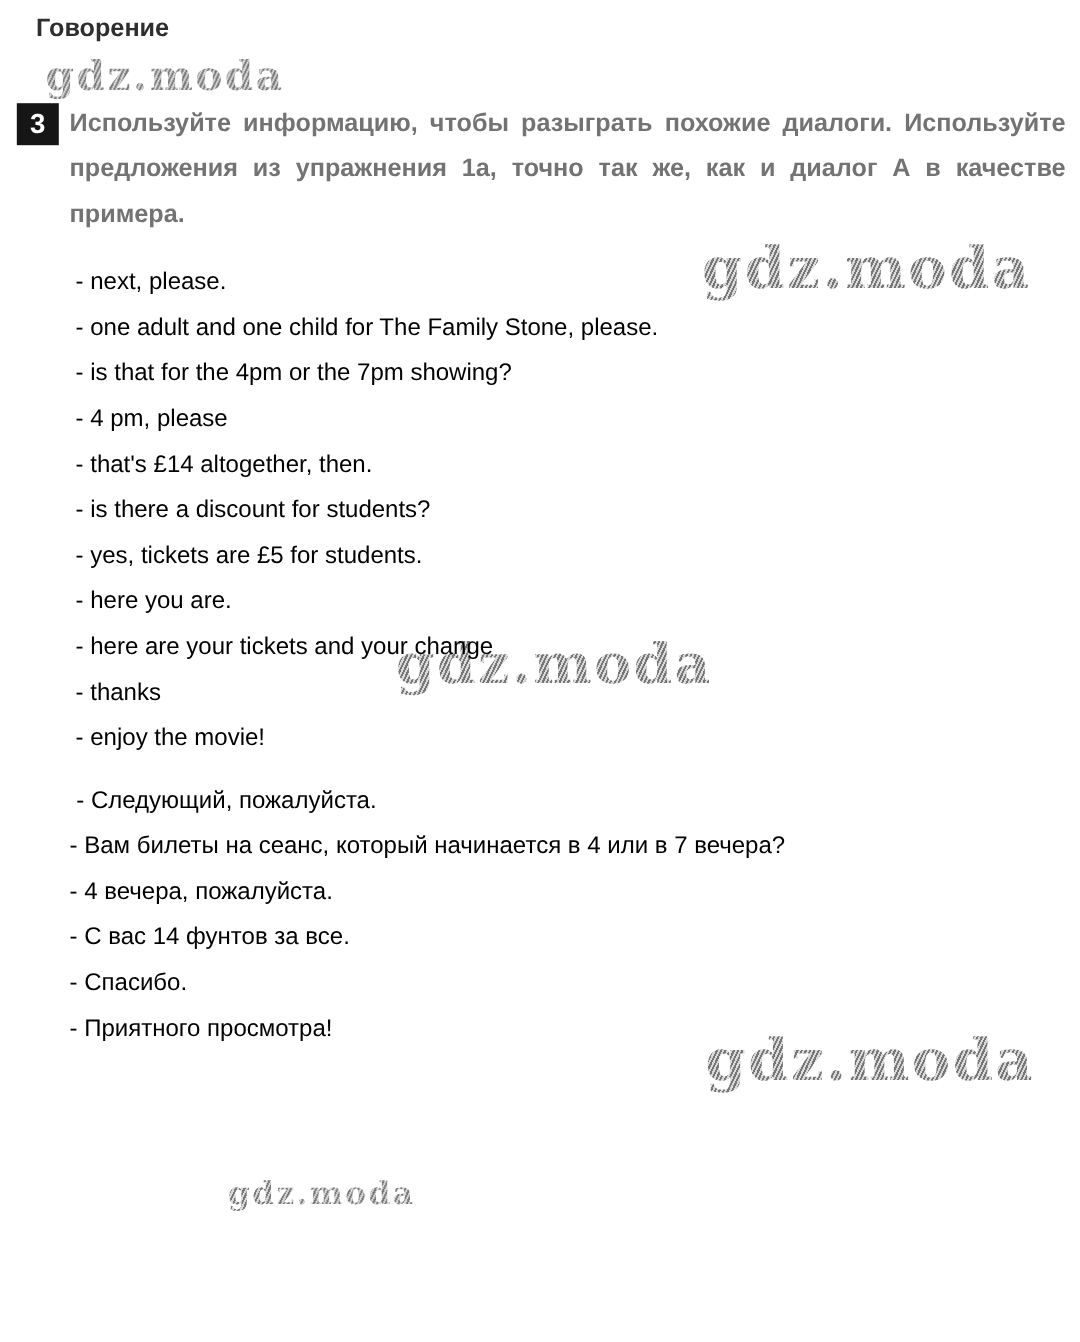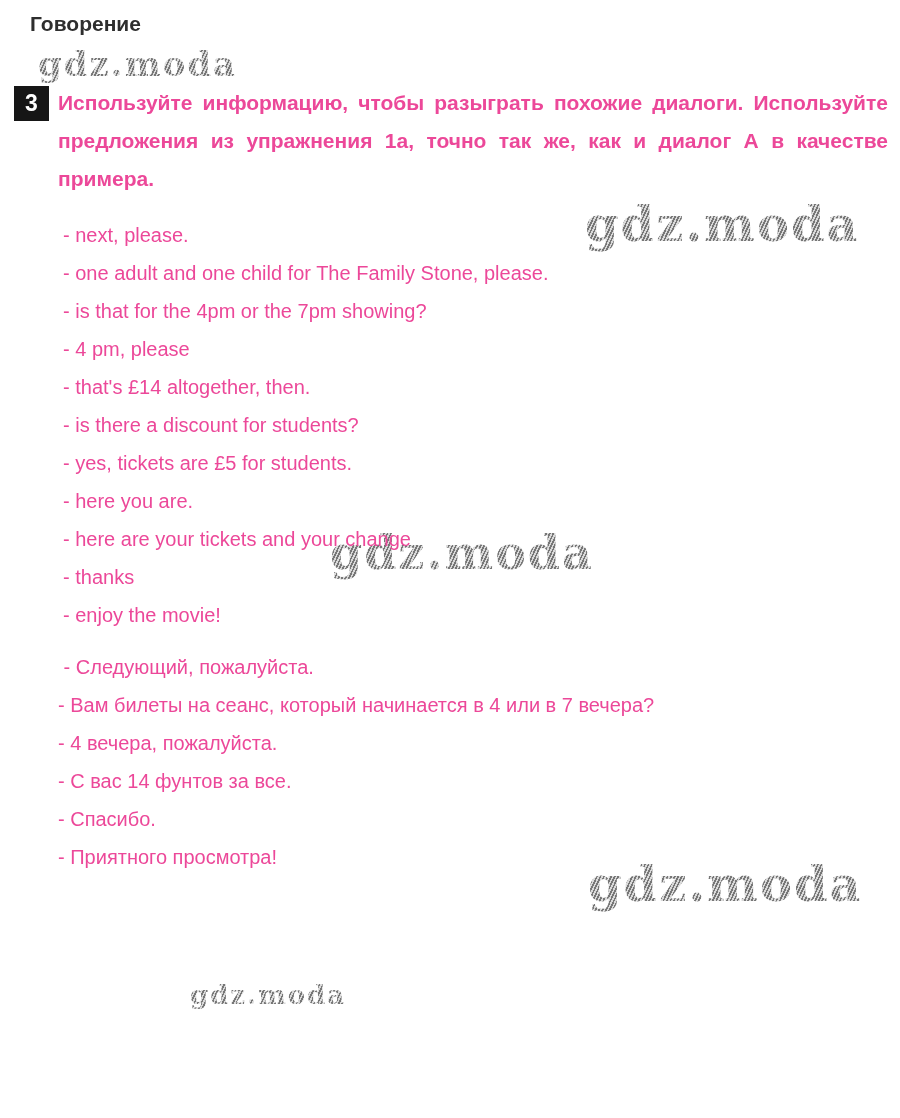--- a/index.html
+++ b/index.html
@@ -73,32 +73,32 @@
     display: flex;
     align-items: center;
     justify-content: center;
     margin-top: 2px;
   }
   .instruction {
     flex: 1;
     font-size: 21px;
     font-weight: 700;
     line-height: 38px;
-    color: #ec4899;
+    color: #737373;
     text-align: justify;
   }
 
   .dialog {
     position: absolute;
     z-index: 1;
   }
   .dialog .line {
     font-size: 20px;
     line-height: 38px;
-    color: #ec4899;
+    color: #000000;
     white-space: pre-wrap;
   }
   .dialog-en { left: 63px; top: 216px; right: 20px; }
   .dialog-ru { left: 58px; top: 648px; right: 20px; }
 </style>
 </head>
 <body>
 
 <div class="page">
 

